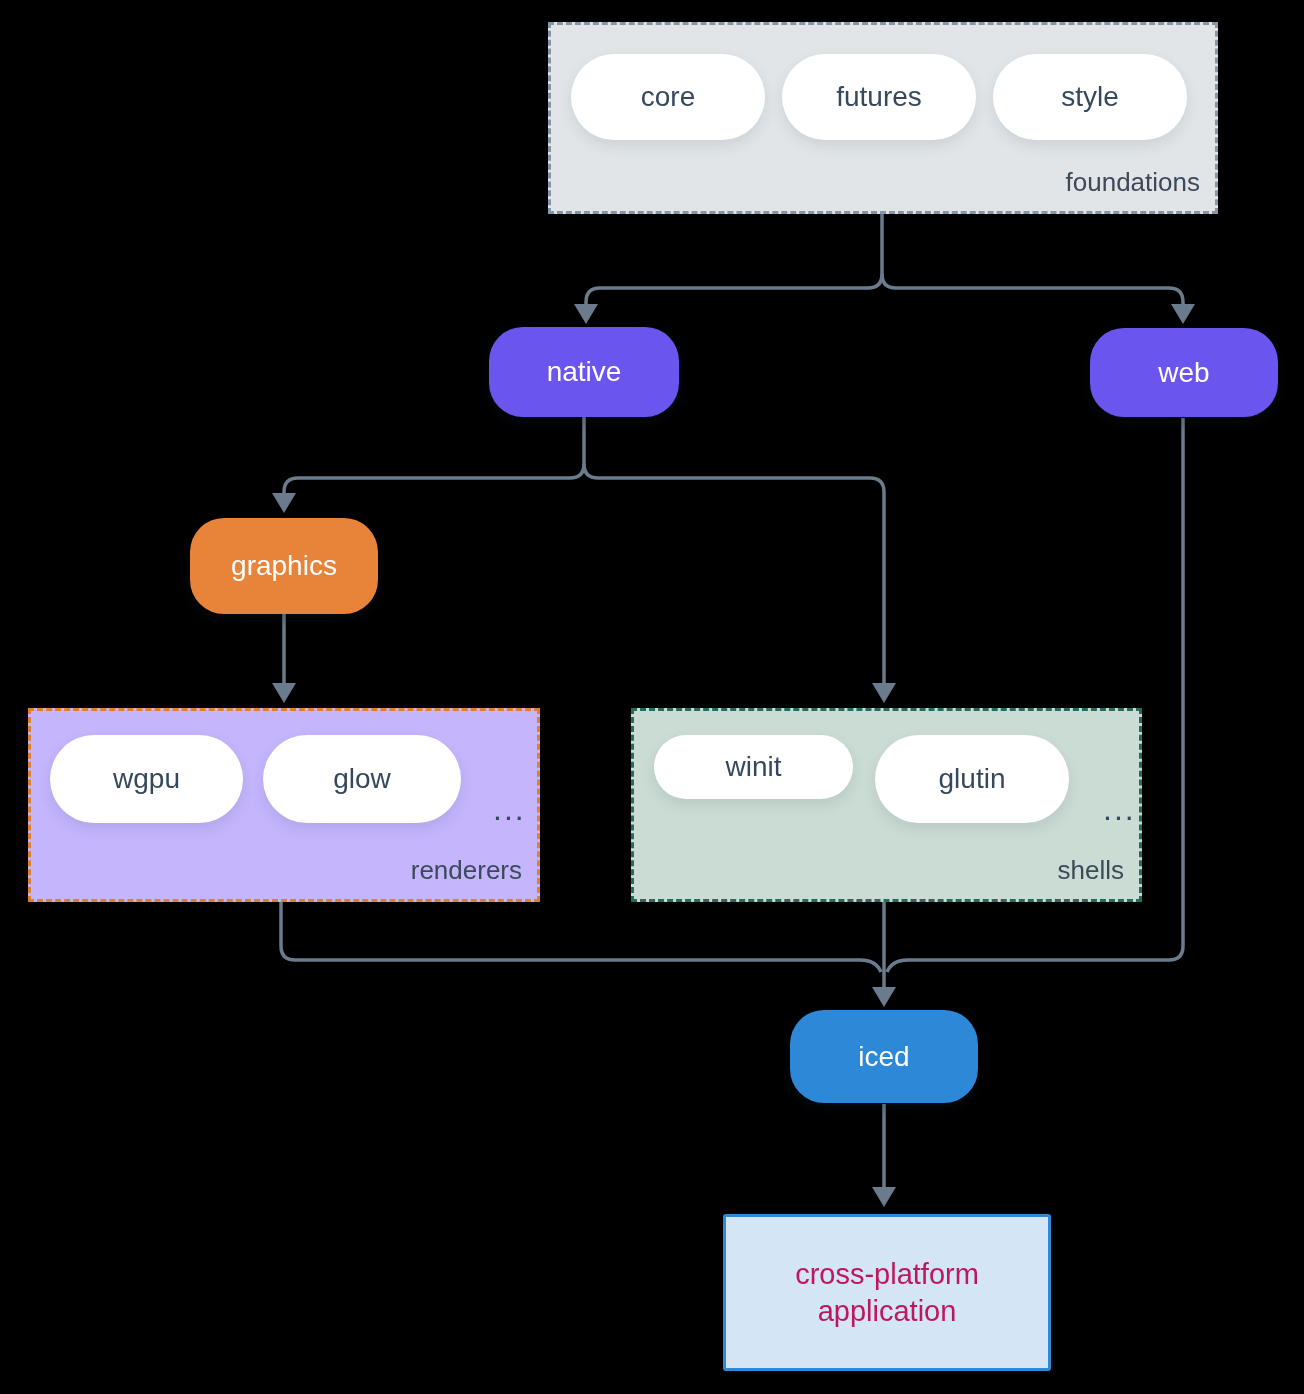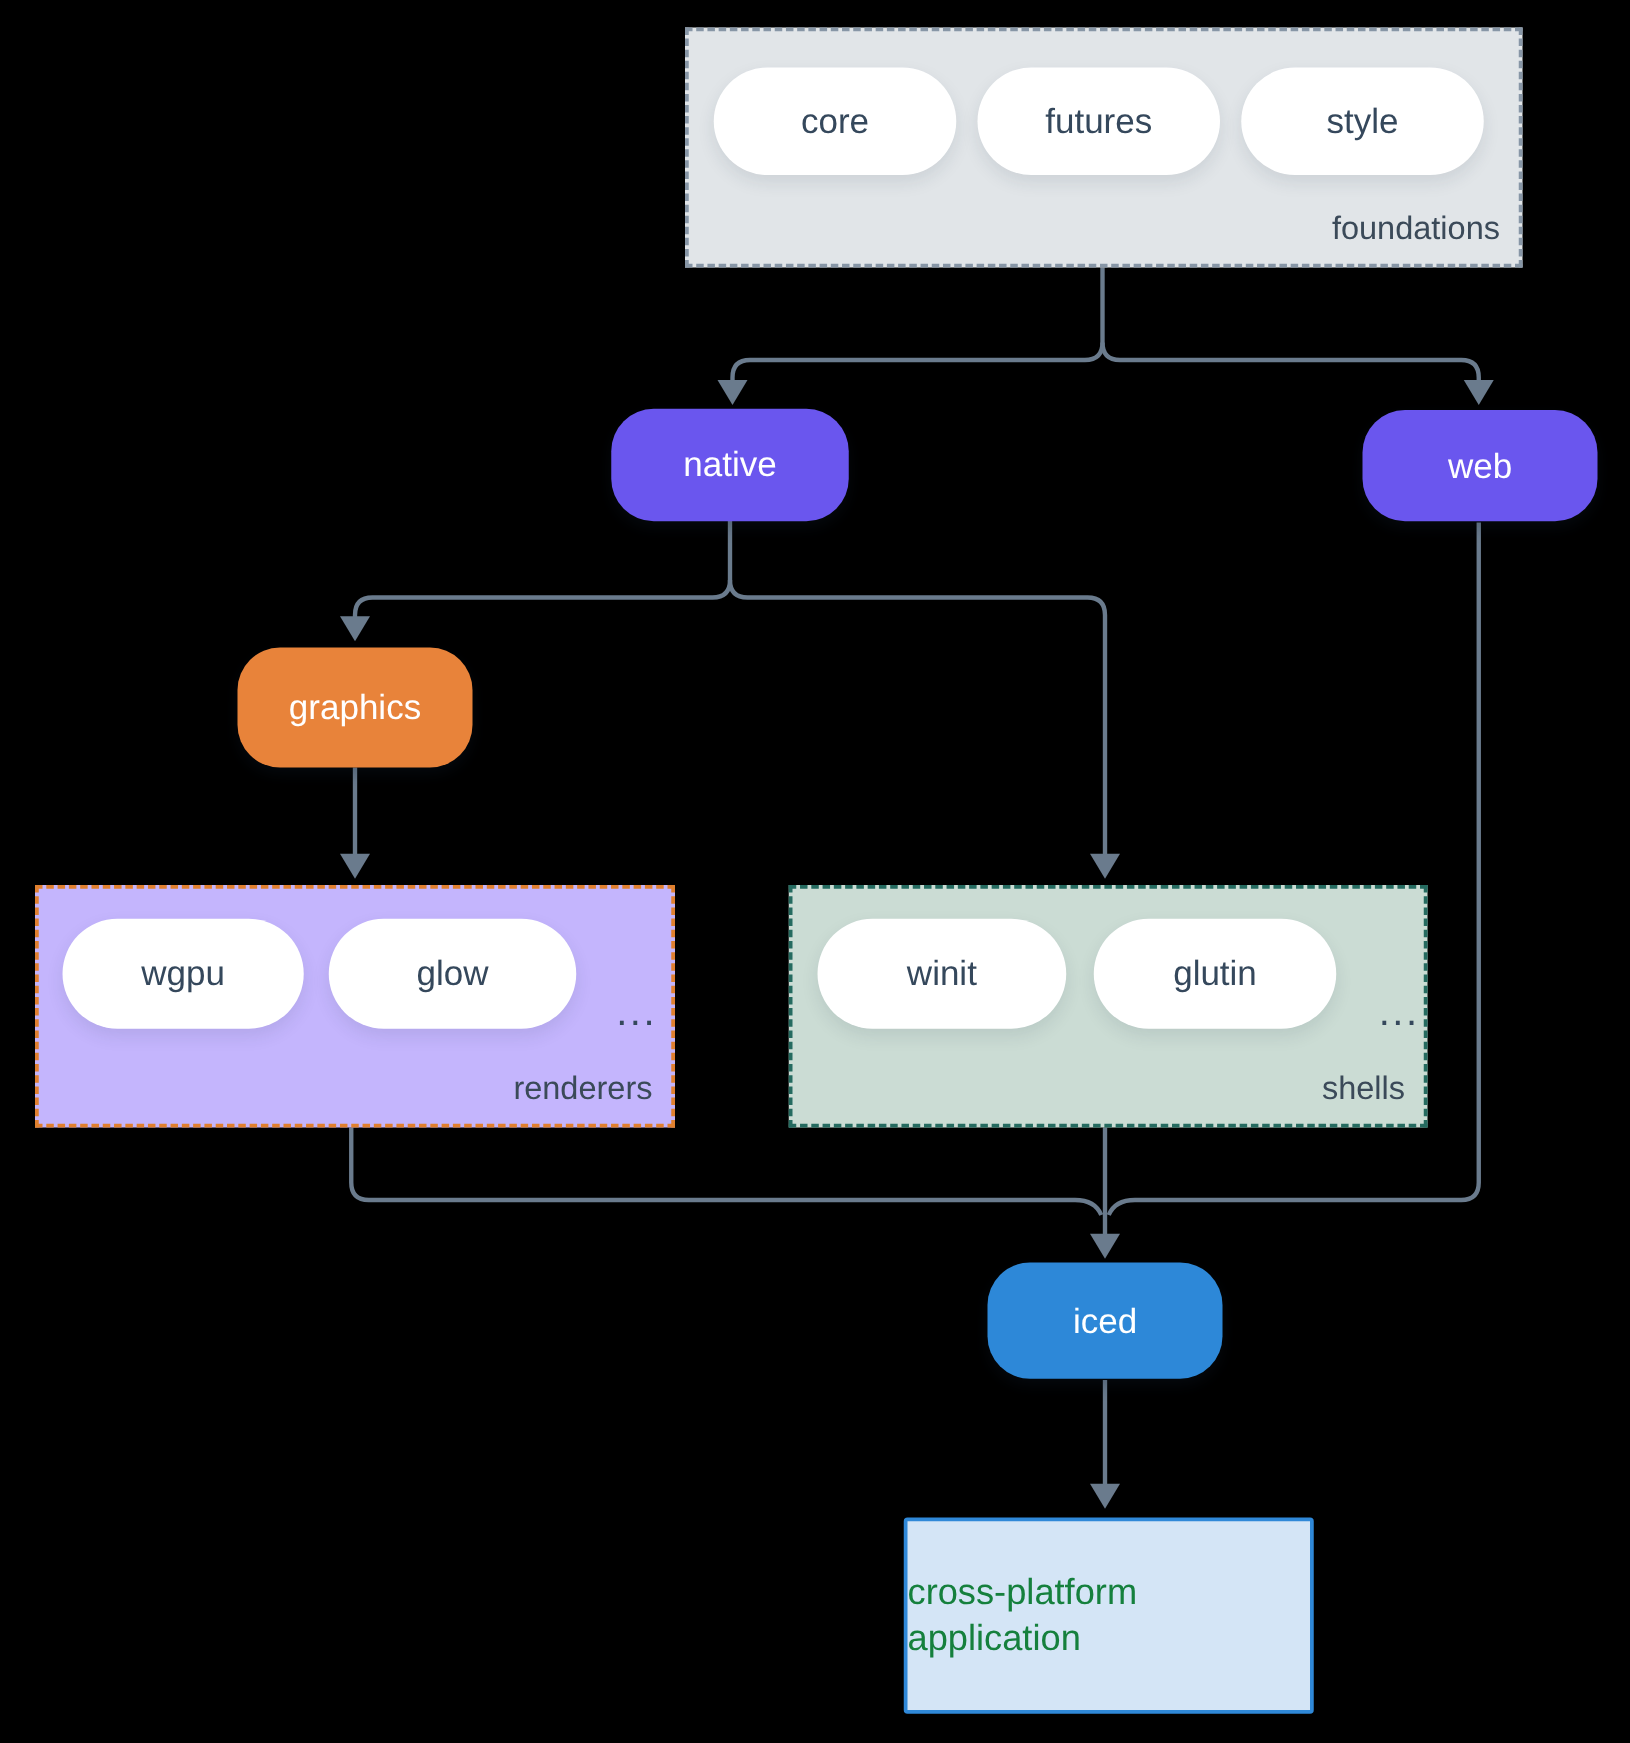--- a/index.html
+++ b/index.html
@@ -83,43 +83,44 @@
   }
   .pill.free {
     position: absolute;
     border-radius: 34px;
     color: #ffffff;
     box-shadow: 0 5px 12px rgba(20,35,55,0.25);
   }
   .pill-core, .pill-futures, .pill-style { width: 194px; height: 86px; }
   .pill-wgpu  { width: 193px; height: 88px; }
   .pill-glow  { width: 198px; height: 88px; }
-  .pill-winit { width: 199px; height: 88px; }
+  .pill-winit { width: 199px; height: 64px; }
   .pill-glutin{ width: 194px; height: 88px; }
 
   .node-native   { left: 489px;  top: 327px;  width: 190px; height: 90px; background: #6a56ee; }
   .node-web      { left: 1090px; top: 328px;  width: 188px; height: 89px; background: #6a56ee; }
   .node-graphics { left: 190px;  top: 518px;  width: 188px; height: 96px; background: #e8833a; }
   .node-iced     { left: 790px;  top: 1010px; width: 188px; height: 93px; background: #2d88d8; }
 
   
   .appbox {
     position: absolute;
     left: 723px; top: 1214px;
     width: 328px; height: 157px;
     box-sizing: border-box;
     background: #d4e5f6;
     border: 3px solid #2f88d8;
     border-radius: 3px;
     display: flex;
     flex-direction: column;
+    align-items: center;
     justify-content: center;
     gap: 4px;
     font-size: 29px;
-    color: #15803d;
+    color: #be185d;
   }
 </style>
 </head>
 <body>
 
 <div class="canvas">
 
   <svg class="connectors" viewBox="0 0 1304 1394" xmlns="http://www.w3.org/2000/svg">
     <g fill="none" stroke="#6a7b8d" stroke-width="3.5">
 

